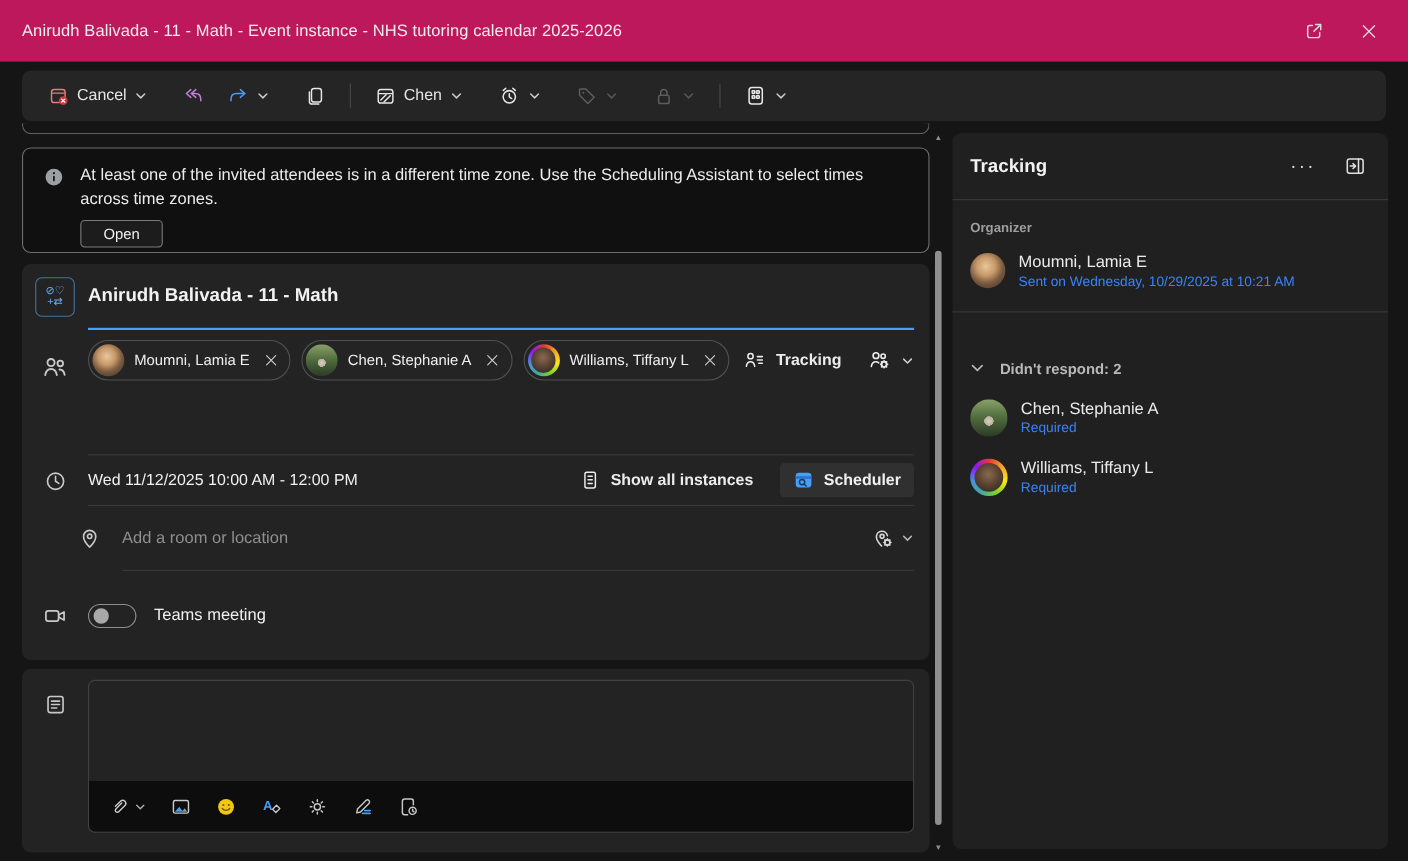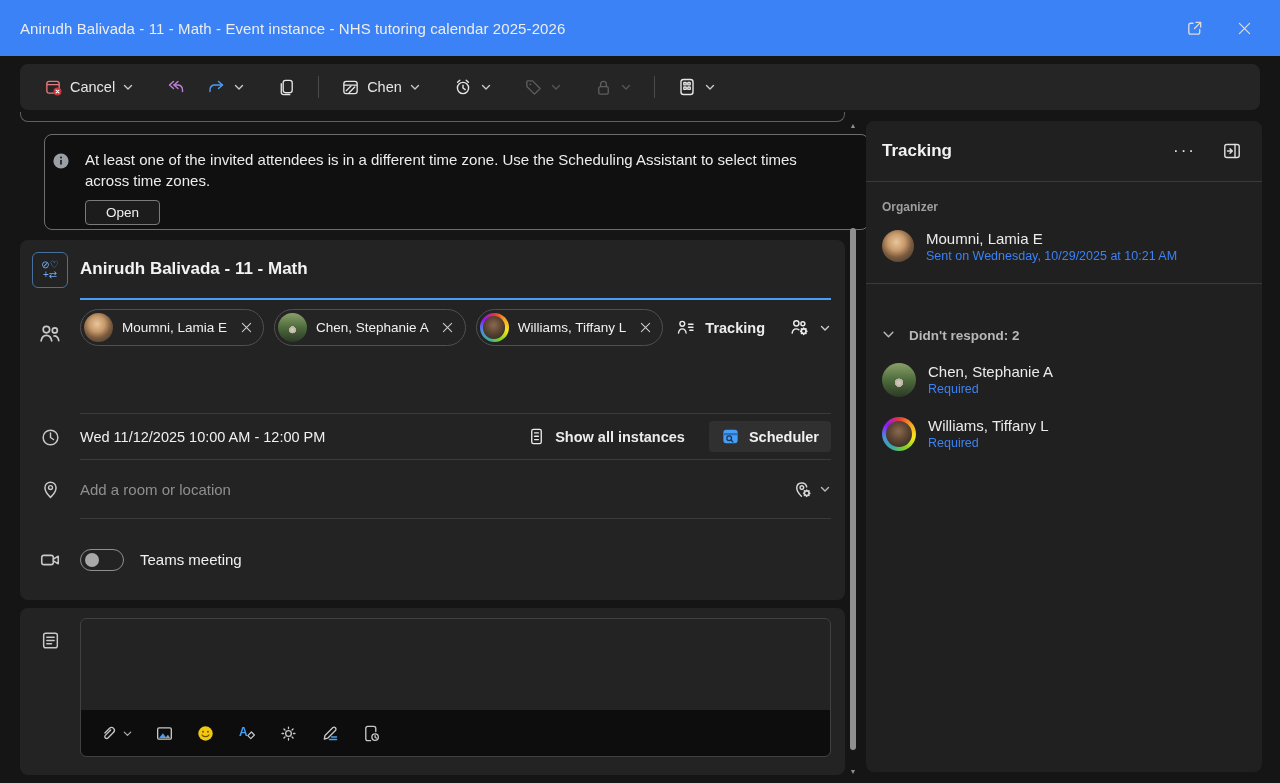--- a/index.html
+++ b/index.html
@@ -1,34 +1,34 @@
 <!DOCTYPE html>
 <html style="--accent: #479ef5; --cancel-red: #d13438; --cancel-salmon: #e8797d; --reply-purple: #bf7fd9; --forward-blue: #4f9bf0; --emoji-yellow: #f2c80f;"><head>
 <meta charset="utf-8">
 <style>
   * { margin:0; padding:0; box-sizing:border-box; }
   html,body { width:1280px; height:783px; background:#151515; font-family:"Liberation Sans", sans-serif; overflow:hidden; }
   .window { position:relative; width:1280px; height:783px; background:#151515; color:#e8e8e8; }
 
   
-  .titlebar { position:absolute; left:0; top:0; width:1280px; height:56px; background:#3b82f6; display:flex; align-items:center; padding:0 18px 0 20px; }
+  .titlebar { position:absolute; left:0; top:0; width:1280px; height:56px; background:#be185d; display:flex; align-items:center; padding:0 18px 0 20px; }
   .titlebar .tb-title { flex:1; font-size:15px; color:#ededed; letter-spacing:.1px; }
   .tb-btn { width:36px; height:36px; display:flex; align-items:center; justify-content:center; color:#dcdcdc; cursor:pointer; border-radius:4px; }
   .tb-btn + .tb-btn { margin-left:14px; }
 
   
   .toolbar { position:absolute; left:20px; top:64px; width:1240px; height:46px; background:#252525; border-radius:8px; display:flex; align-items:center; padding:0 10px 0 16px; gap:4px; }
   .tbtn { display:flex; align-items:center; gap:7px; padding:6px 8px; border-radius:5px; color:#e6e6e6; font-size:14.5px; cursor:pointer; }
   .tbtn.disabled { color:#5e5e5e; }
   .tdivider { width:1px; height:22px; background:#4a4a4a; margin:0 10px; }
   .chev { color:inherit; opacity:.85; }
   .gap8 { width:8px; }
 
   
-  .banner { position:absolute; left:20px; top:134px; width:825px; height:96px; background:#101010; border:1px solid #6e6e6e; border-radius:8px; padding:14px 26px 0 6px; display:flex; gap:14px;margin-left:24px; }
+  .banner { position:absolute; left:20px; top:134px; width:825px; height:96px; background:#101010; border:1px solid #6e6e6e; border-radius:8px; padding:14px 26px 0 18px; display:flex; gap:14px; }
   .banner-text { font-size:15px; line-height:21px; color:#ececec; }
   .open-btn { margin-top:9px; display:inline-block; background:#1c1c1c; border:1px solid #7a7a7a; border-radius:4px; color:#f0f0f0; font-size:13.5px; padding:4px 20px; cursor:pointer; }
 
   .remnant { position:absolute; left:20px; top:112px; width:825px; height:10px; border:1px solid #5f5f5f; border-top:none; border-radius:0 0 8px 8px; }
 
   
   .card { position:absolute; background:#232323; border-radius:8px; }
   .event-card { left:20px; top:240px; width:825px; height:360px; display:flex; flex-direction:column; }
   .row { display:flex; }
   .gutter { width:60px; display:flex; justify-content:center; color:#c9c9c9; }
@@ -55,21 +55,21 @@
   .av-williams-in { width:77%; height:77%; border-radius:50%; background:radial-gradient(circle at 48% 40%, #8a6a4e 0%, #5c4433 45%, #27211d 100%); }
   .att-controls { display:flex; align-items:center; gap:24px; height:37px; margin-left:auto; color:#e6e6e6; }
   .lbl-btn { display:flex; align-items:center; gap:9px; font-size:14.5px; font-weight:600; cursor:pointer; color:#ececec; }
 
   .row-dt { height:46px; }
   .row-dt .gutter { align-items:center; }
   .dt-text { font-size:14.5px; color:#f0f0f0; cursor:pointer; }
   .dt-controls { margin-left:auto; display:flex; align-items:center; gap:24px; }
   .sched-btn { display:flex; align-items:center; gap:9px; background:#303030; border-radius:4px; padding:6px 12px; font-size:14.5px; font-weight:600; color:#f0f0f0; cursor:pointer; }
 
-  .row-loc { height:59px; }
+  .row-loc { height:59px;margin-left:31px; }
   .row-loc .gutter { align-items:center; }
   .loc-input { flex:1; background:transparent; border:none; outline:none; color:#e8e8e8; font-size:15px; font-family:"Liberation Sans",sans-serif; }
   .loc-input::placeholder { color:#8f8f8f; opacity:1; }
   .loc-controls { display:flex; align-items:center; gap:6px; color:#d5d5d5; margin-left:10px; }
 
   .row-teams { height:81px; }
   .row-teams .gutter { align-items:center; }
   .row-teams .field { border-bottom:none; gap:16px; }
   .toggle { width:44px; height:22px; border:1px solid #8f8f8f; border-radius:11px; position:relative; cursor:pointer; }
   .knob { position:absolute; left:4px; top:3px; width:14px; height:14px; border-radius:50%; background:#a8a8a8; }

